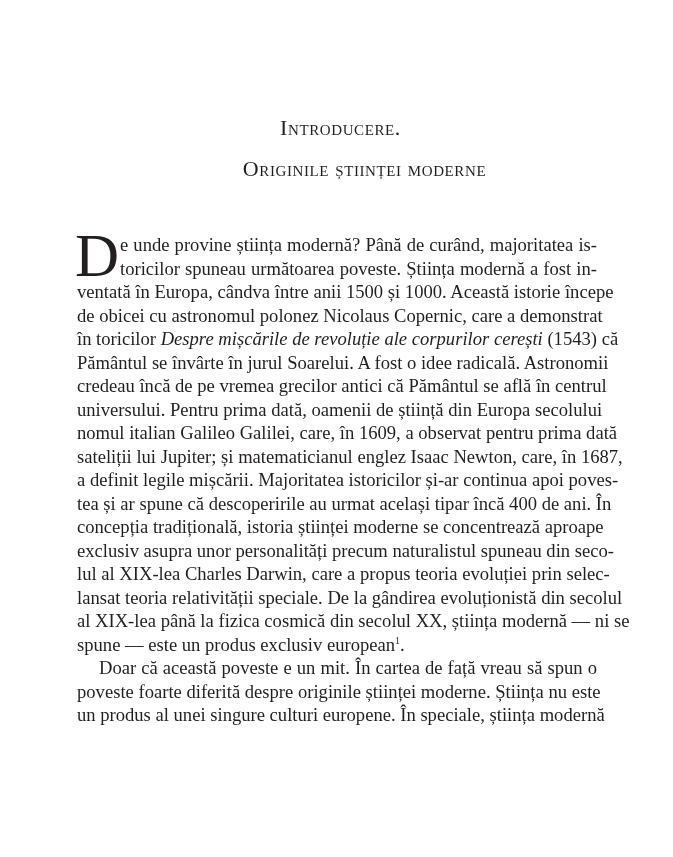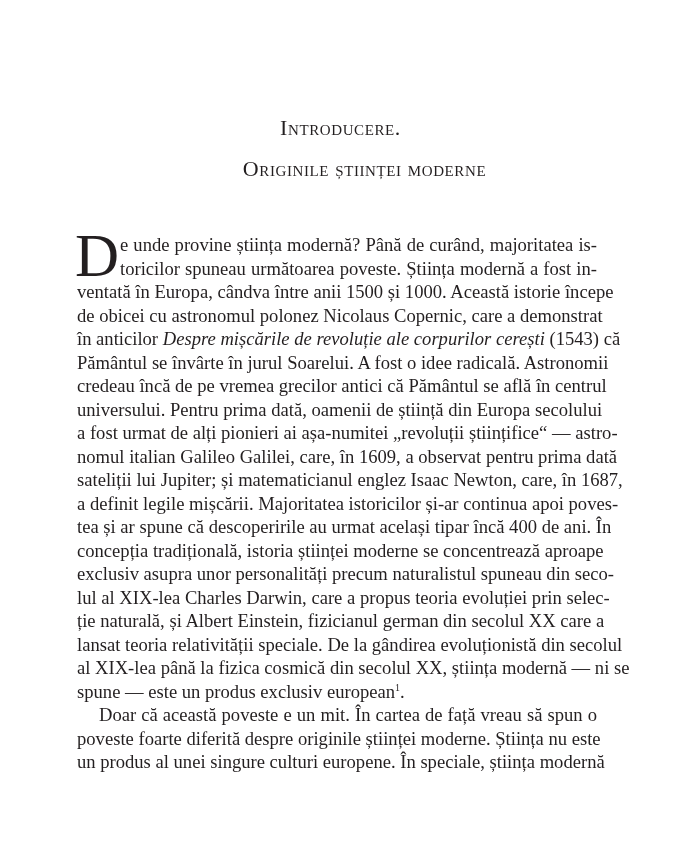--- a/index.html
+++ b/index.html
@@ -77,32 +77,30 @@
 <h1 class="title l1">Introducere.</h1>
 <h1 class="title l2">Originile științei moderne</h1>
 
 <div class="body-text">
   <span class="drop-cap">D</span>
 
   <span class="line indent-cap">e unde provine știința modernă? Până de curând, majoritatea is-</span>
   <span class="line indent-cap">toricilor spuneau următoarea poveste. Știința modernă a fost in-</span>
   <span class="line">ventată în Europa, cândva între anii 1500 și 1000. Această istorie începe</span>
   <span class="line">de obicei cu astronomul polonez Nicolaus Copernic, care a demonstrat</span>
-  <span class="line"><span>în anticilor </span><em>Despre mișcările de revoluție ale corpurilor cerești</em><span> (1543) că</span></span>
+  <span class="line"><span>în toricilor </span><em>Despre mișcările de revoluție ale corpurilor cerești</em><span> (1543) că</span></span>
   <span class="line">Pământul se învârte în jurul Soarelui. A fost o idee radicală. Astronomii</span>
   <span class="line">credeau încă de pe vremea grecilor antici că Pământul se află în centrul</span>
   <span class="line">universului. Pentru prima dată, oamenii de știință din Europa secolului</span>
-  <span class="line">a fost urmat de alți pionieri ai așa-numitei „revoluții științifice“ — astro-</span>
   <span class="line">nomul italian Galileo Galilei, care, în 1609, a observat pentru prima dată</span>
   <span class="line">sateliții lui Jupiter; și matematicianul englez Isaac Newton, care, în 1687,</span>
   <span class="line">a definit legile mișcării. Majoritatea istoricilor și-ar continua apoi poves-</span>
   <span class="line">tea și ar spune că descoperirile au urmat același tipar încă 400 de ani. În</span>
   <span class="line">concepția tradițională, istoria științei moderne se concentrează aproape</span>
   <span class="line">exclusiv asupra unor personalități precum naturalistul spuneau din seco-</span>
   <span class="line">lul al XIX-lea Charles Darwin, care a propus teoria evoluției prin selec-</span>
-  <span class="line">ție naturală, și Albert Einstein, fizicianul german din secolul XX care a</span>
   <span class="line">lansat teoria relativității speciale. De la gândirea evoluționistă din secolul</span>
   <span class="line">al XIX-lea până la fizica cosmică din secolul XX, știința modernă — ni se</span>
   <span class="line last"><span>spune — este un produs exclusiv european</span><sup>1</sup><span>.</span></span>
   <span class="line para-indent">Doar că această poveste e un mit. În cartea de față vreau să spun o</span>
   <span class="line">poveste foarte diferită despre originile științei moderne. Știința nu este</span>
   <span class="line">un produs al unei singure culturi europene. În speciale, știința modernă</span>
 </div>
 
 </body></html>

